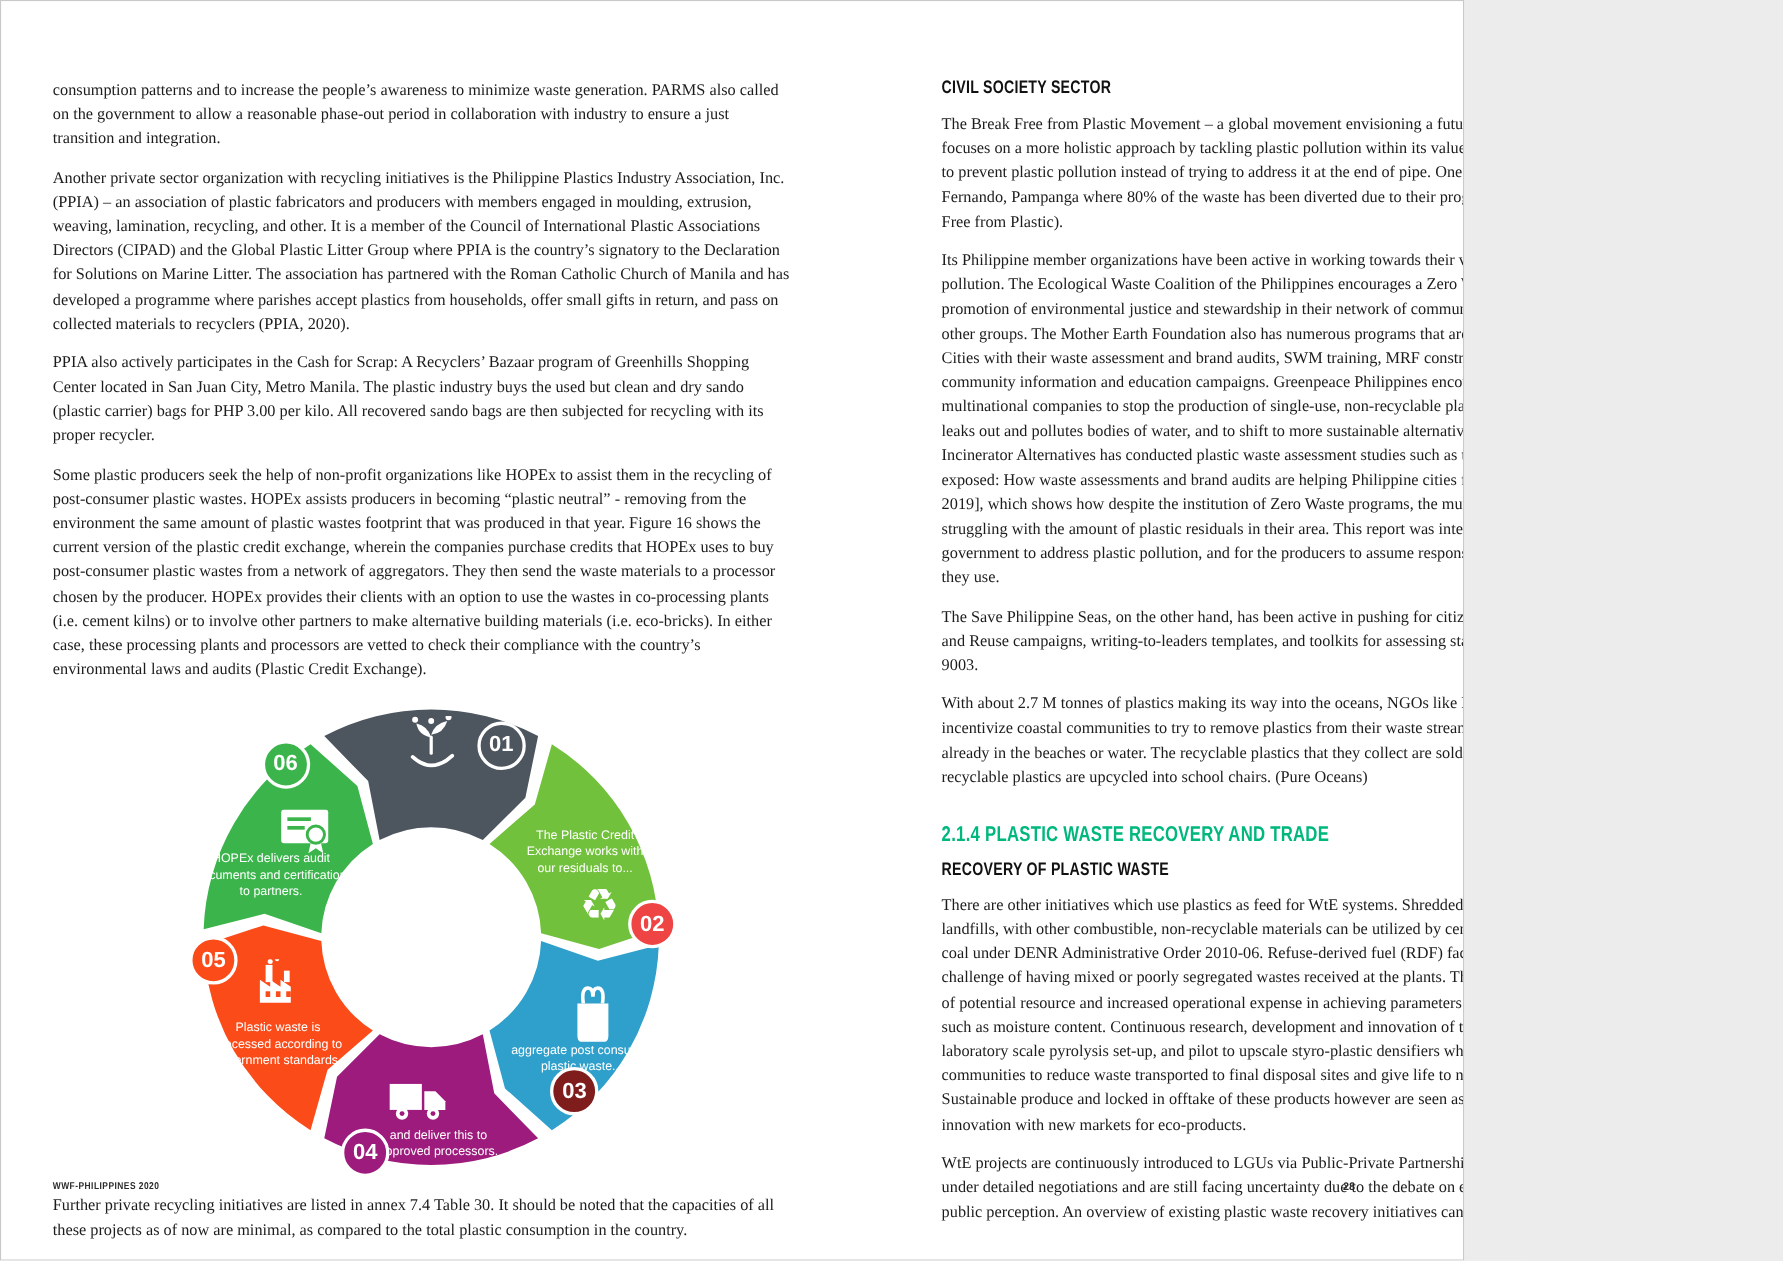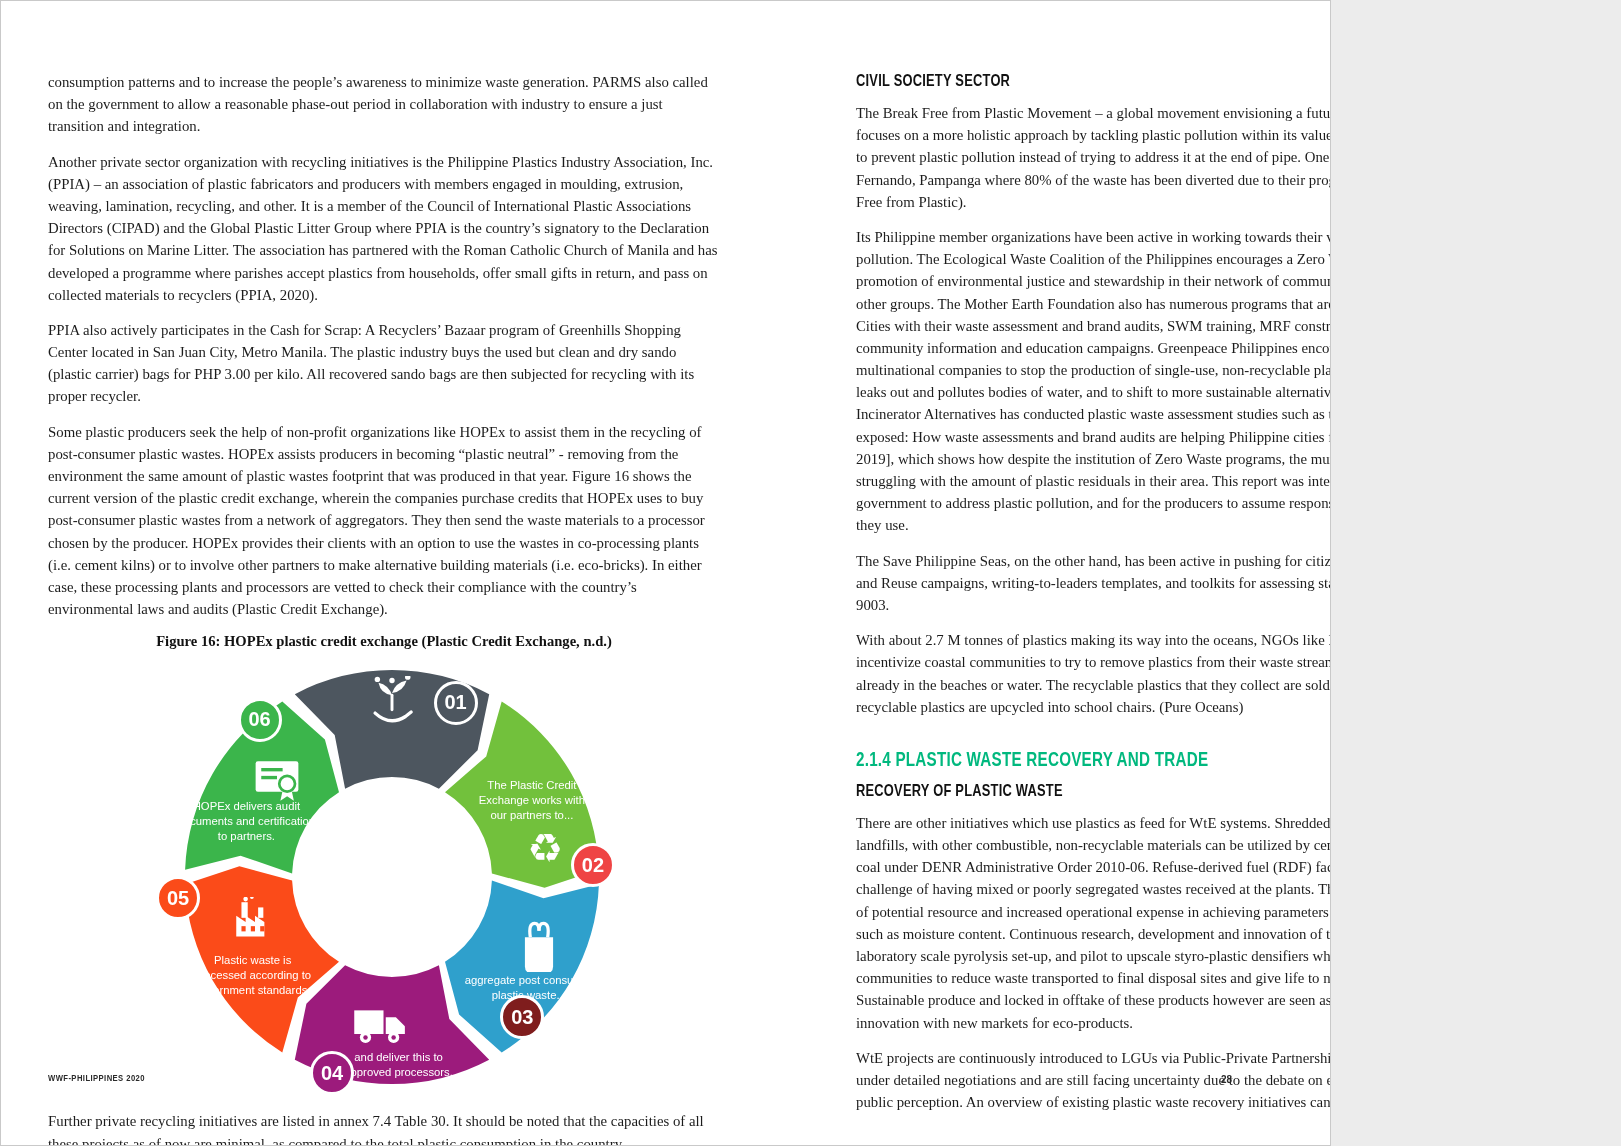--- a/index.html
+++ b/index.html
@@ -57,21 +57,20 @@
 <body>
 
 <div class="spread">
 
   <div class="col col-left">
     <p class="body">consumption patterns and to increase the people’s awareness to minimize waste generation. PARMS also called on the government to allow a reasonable phase-out period in collaboration with industry to ensure a just transition and integration.</p>
     <p class="body">Another private sector organization with recycling initiatives is the Philippine Plastics Industry Association, Inc. (PPIA) – an association of plastic fabricators and producers with members engaged in moulding, extrusion, weaving, lamination, recycling, and other. It is a member of the Council of International Plastic Associations Directors (CIPAD) and the Global Plastic Litter Group where PPIA is the country’s signatory to the Declaration for Solutions on Marine Litter. The association has partnered with the Roman Catholic Church of Manila and has developed a programme where parishes accept plastics from households, offer small gifts in return, and pass on collected materials to recyclers (PPIA, 2020).</p>
     <p class="body">PPIA also actively participates in the Cash for Scrap: A Recyclers’ Bazaar program of Greenhills Shopping Center located in San Juan City, Metro Manila. The plastic industry buys the used but clean and dry sando (plastic carrier) bags for PHP 3.00 per kilo. All recovered sando bags are then subjected for recycling with its proper recycler.</p>
     <p class="body">Some plastic producers seek the help of non-profit organizations like HOPEx to assist them in the recycling of post-consumer plastic wastes. HOPEx assists producers in becoming “plastic neutral” - removing from the environment the same amount of plastic wastes footprint that was produced in that year. Figure 16 shows the current version of the plastic credit exchange, wherein the companies purchase credits that HOPEx uses to buy post-consumer plastic wastes from a network of aggregators. They then send the waste materials to a processor chosen by the producer. HOPEx provides their clients with an option to use the wastes in co-processing plants (i.e. cement kilns) or to involve other partners to make alternative building materials (i.e. eco-bricks). In either case, these processing plants and processors are vetted to check their compliance with the country’s environmental laws and audits (Plastic Credit Exchange).</p>
 
-    <div class="figcap">Figure 16: HOPEx plastic credit exchange (Plastic Credit Exchange, n.d.)</div>
 
     <div class="diagram">
       <svg class="ring" width="460" height="446" viewBox="0 0 460 446">
         <path class="seg-path" d="M132.8 36.2 A207 207 0 0 1 327.2 36.2 L315.6 92.2 L276.9 130.7 A100 100 0 0 0 183.1 130.7 L172.7 77.1 Z" fill="#4d565f"></path>
         <path class="seg-path" d="M339.7 43.5 A207 207 0 0 1 436.9 211.8 L382.6 229.7 L329.9 215.5 A100 100 0 0 0 283.0 134.2 L324.2 98.4 Z" fill="#72c13c"></path>
         <path class="seg-path" d="M436.9 226.2 A207 207 0 0 1 339.7 394.5 L297.1 356.5 L283.0 303.8 A100 100 0 0 0 329.9 222.5 L381.5 240.3 Z" fill="#2fa0cc"></path>
         <path class="seg-path" d="M327.2 401.8 A207 207 0 0 1 132.8 401.8 L144.4 345.8 L183.1 307.3 A100 100 0 0 0 276.9 307.3 L287.3 360.9 Z" fill="#9c1b7c"></path>
         <path class="seg-path" d="M120.3 394.5 A207 207 0 0 1 23.1 226.2 L77.4 208.3 L130.1 222.5 A100 100 0 0 0 177.0 303.8 L135.8 339.6 Z" fill="#fb4b19"></path>
         <path class="seg-path" d="M23.1 211.8 A207 207 0 0 1 120.3 43.5 L162.9 81.5 L177.0 134.2 A100 100 0 0 0 130.1 215.5 L78.5 197.7 Z" fill="#3bb54b"></path>
       </svg>
@@ -122,31 +121,31 @@
       <div class="seg-icon" style="left: 114.5px; top: 118.6px; color: rgb(59, 181, 75);">
         <svg viewBox="-24 -24 48 48" width="54" height="54">
           <rect x="-19" y="-14" width="38" height="27" rx="2" fill="#fff"></rect>
           <rect x="-14" y="-8" width="19" height="3" fill="currentColor"></rect>
           <rect x="-14" y="-1" width="14" height="3" fill="currentColor"></rect>
           <path d="M5 12 L3 21 L9 17 L15 21 L13 12 Z" fill="#fff"></path>
           <circle cx="9" cy="6" r="7" fill="#fff" stroke="currentColor" stroke-width="2.4"></circle>
         </svg>
       </div>
 
-      <div class="seg-text" style="left: 369.9px; top: 141.4px; width: 122px;">The Plastic Credit Exchange works with our partners to...</div>
+      <div class="seg-text" style="left: 369.9px; top: 141.4px; width: 122px;">The Plastic Credit Exchange works with our residuals to...</div>
       <div class="seg-text" style="left: 366.8px; top: 329.8px; width: 132px;">aggregate post consumer plastic waste...</div>
       <div class="seg-text" style="left: 236.6px; top: 406.9px; width: 128px;">and deliver this to approved processors.</div>
       <div class="seg-text" style="left: 90.7px; top: 316.5px; width: 118px;">Plastic waste is processed according to government standards.</div>
       <div class="seg-text" style="left: 84.4px; top: 163.1px; width: 142px;">HOPEx delivers audit documents and certification to partners.</div>
 
       <div class="seg-badge" style="left: 293.6px; top: 44.2px; background: rgb(77, 86, 95);">01</div>
       <div class="seg-badge" style="left: 430.9px; top: 207px; background: #ef4444;">02</div>
       <div class="seg-badge" style="left: 360.3px; top: 359px; background: #7f1d1d;">03</div>
       <div class="seg-badge" style="left: 170.1px; top: 415px; background: rgb(156, 27, 124);">04</div>
-      <div class="seg-badge" style="left: 16px; top: 240px; background: rgb(251, 75, 25);">05</div>
+      <div class="seg-badge" style="left: 32px; top: 240px; background: rgb(251, 75, 25);">05</div>
       <div class="seg-badge" style="left: 97.6px; top: 61.2px; background: rgb(59, 181, 75);">06</div>
     </div>
 
     <p class="body closing">Further private recycling initiatives are listed in annex 7.4 Table 30. It should be noted that the capacities of all these projects as of now are minimal, as compared to the total plastic consumption in the country.</p>
   </div>
 
   <div class="col col-right">
     <h2 class="hsec">CIVIL SOCIETY SECTOR</h2>
     <p class="body">The Break Free from Plastic Movement – a global movement envisioning a future free of plastic pollution – focuses on a more holistic approach by tackling plastic pollution within its value chain, and emphasize the need to prevent plastic pollution instead of trying to address it at the end of pipe. One of their projects is in San Fernando, Pampanga where 80% of the waste has been diverted due to their programs and partnerships. (Break Free from Plastic).</p>
     <p class="body">Its Philippine member organizations have been active in working towards their vision of a future free of plastic pollution. The Ecological Waste Coalition of the Philippines encourages a Zero Waste goal through the promotion of environmental justice and stewardship in their network of communities, churches, schools and other groups. The Mother Earth Foundation also has numerous programs that are working towards Zero Waste Cities with their waste assessment and brand audits, SWM training, MRF construction and operation, and community information and education campaigns. Greenpeace Philippines encourages consumers to call on large multinational companies to stop the production of single-use, non-recyclable plastics as they are what commonly leaks out and pollutes bodies of water, and to shift to more sustainable alternatives. The Global Alliance for Incinerator Alternatives has conducted plastic waste assessment studies such as that reported in “Plastics exposed: How waste assessments and brand audits are helping Philippine cities fight plastic pollution” [GAIA, 2019], which shows how despite the institution of Zero Waste programs, the municipality or city is still struggling with the amount of plastic residuals in their area. This report was intended for the Philippine government to address plastic pollution, and for the producers to assume responsibility for the plastic packaging they use.</p>

